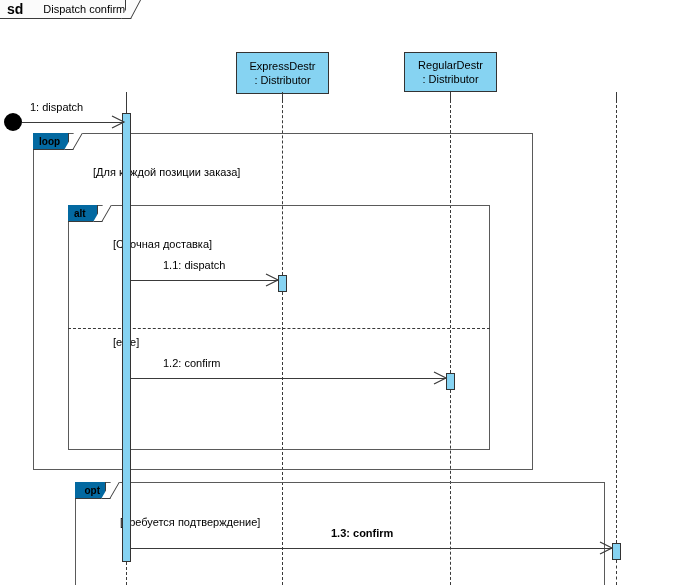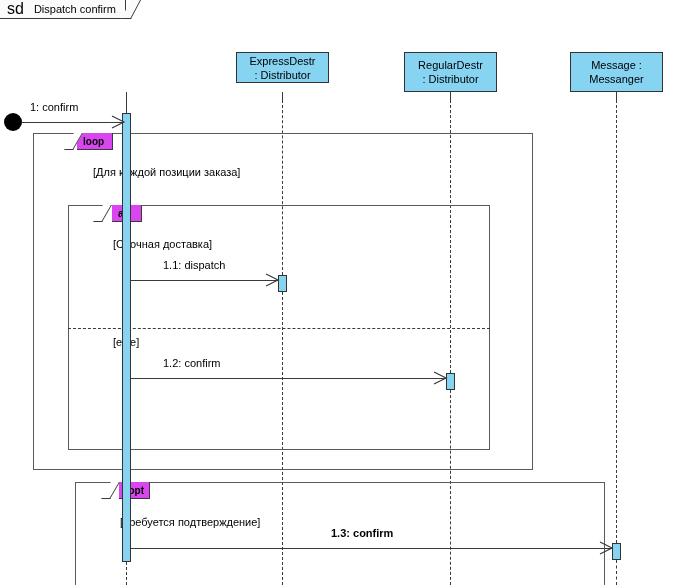--- a/index.html
+++ b/index.html
@@ -30,23 +30,23 @@
     border-bottom: 1px solid #3a3a3a;
     background: #fbfbfb;
     display: flex;
     align-items: center;
     font-size: 11px;
     color: #000;
     white-space: nowrap;
     box-sizing: border-box;
   }
   .frame-tab .kw {
-    font-weight: normal;
-    margin-right: 10px;
-    font-size: 16px;
+    font-weight: bold;
+    margin-right: 20px;
+    font-size: 14px;
   }
   .frame-tab-notch {
     position: absolute;
     border-right: 1px solid #3a3a3a;
     border-bottom: 1px solid #3a3a3a;
     background: #fbfbfb;
     transform: skewX(-28deg);
     box-sizing: border-box;
   }
 
@@ -93,29 +93,28 @@
     border: 1px solid #5a5a5a;
     box-sizing: border-box;
     background: transparent;
   }
   .fragment-label {
     position: absolute;
     height: 17px;
     padding: 0 5px 0 6px;
     border-right: 1px solid #3a3a3a;
     border-bottom: 1px solid #3a3a3a;
-    background: #d946ef;
+    background: #0369a1;
     display: flex;
     align-items: center;
     font-size: 10px;
     font-weight: bold;
     color: #000;
     box-sizing: border-box;
     white-space: nowrap;
-    margin-left: 44px;
   }
   .fragment-label-notch {
     position: absolute;
     border-right: 1px solid #3a3a3a;
     border-bottom: 1px solid #3a3a3a;
     background: #ffffff;
     transform: skewX(-30deg);
     box-sizing: border-box;
   }
   .fragment-divider {
@@ -165,31 +164,27 @@
 <body>
 
 <div id="canvas">
 
   <div class="frame-tab" style="width:126px;">
     <span class="kw">sd</span>
     <span>Dispatch confirm</span>
   </div>
   <div class="frame-tab-notch" style="left:126px; top:0; width:10px; height:19px;"></div>
 
-  <div class="lifeline-head" style="left:236px; top:52px; width:93px; height:31px;">
+  <div class="lifeline-head" style="left:236px; top:52px; width:93px; height:42px;">
     <span>ExpressDestr</span>
     <span>: Distributor</span>
   </div>
   <div class="lifeline-head" style="left:404px; top:52px; width:93px; height:40px;">
     <span>RegularDestr</span>
     <span>: Distributor</span>
-  </div>
-  <div class="lifeline-head" style="left:570px; top:52px; width:93px; height:40px;">
-    <span>Message :</span>
-    <span>Messanger</span>
   </div>
 
   <div class="lifeline-stem-solid" style="left:126px; top:92px; height:22px;"></div>
   <div class="lifeline-stem" style="left:126px; top:562px; height:23px;"></div>
 
   <div class="lifeline-stem-solid" style="left:282px; top:92px; height:10px;"></div>
   <div class="lifeline-stem" style="left:282px; top:100px; height:175px;"></div>
   <div class="lifeline-stem" style="left:282px; top:292px; height:293px;"></div>
 
   <div class="lifeline-stem-solid" style="left:450px; top:92px; height:10px;"></div>
@@ -238,21 +233,21 @@
 
   <div class="start-node" style="left:4px; top:113px; width:18px; height:18px;"></div>
 
   <div class="msg-line" style="left:22px; top:122px; width:102px;"></div>
   <div class="arrowhead" style="left:110px; top:115px;">
     <svg width="16" height="16" viewBox="0 0 16 16">
       <path d="M2,1 L14,7 L2,13" fill="none" stroke="#3a3a3a" stroke-width="1.2"></path>
     </svg>
   </div>
   <div class="msg-label" style="left:30px; top:101px;">
-    <span>1: confirm</span>
+    <span>1: dispatch</span>
   </div>
 
   <div class="msg-line" style="left:131px; top:280px; width:147px;"></div>
   <div class="arrowhead" style="left:264px; top:273px;">
     <svg width="16" height="16" viewBox="0 0 16 16">
       <path d="M2,1 L14,7 L2,13" fill="none" stroke="#3a3a3a" stroke-width="1.2"></path>
     </svg>
   </div>
   <div class="msg-label" style="left:163px; top:259px;">
     <span>1.1: dispatch</span>

